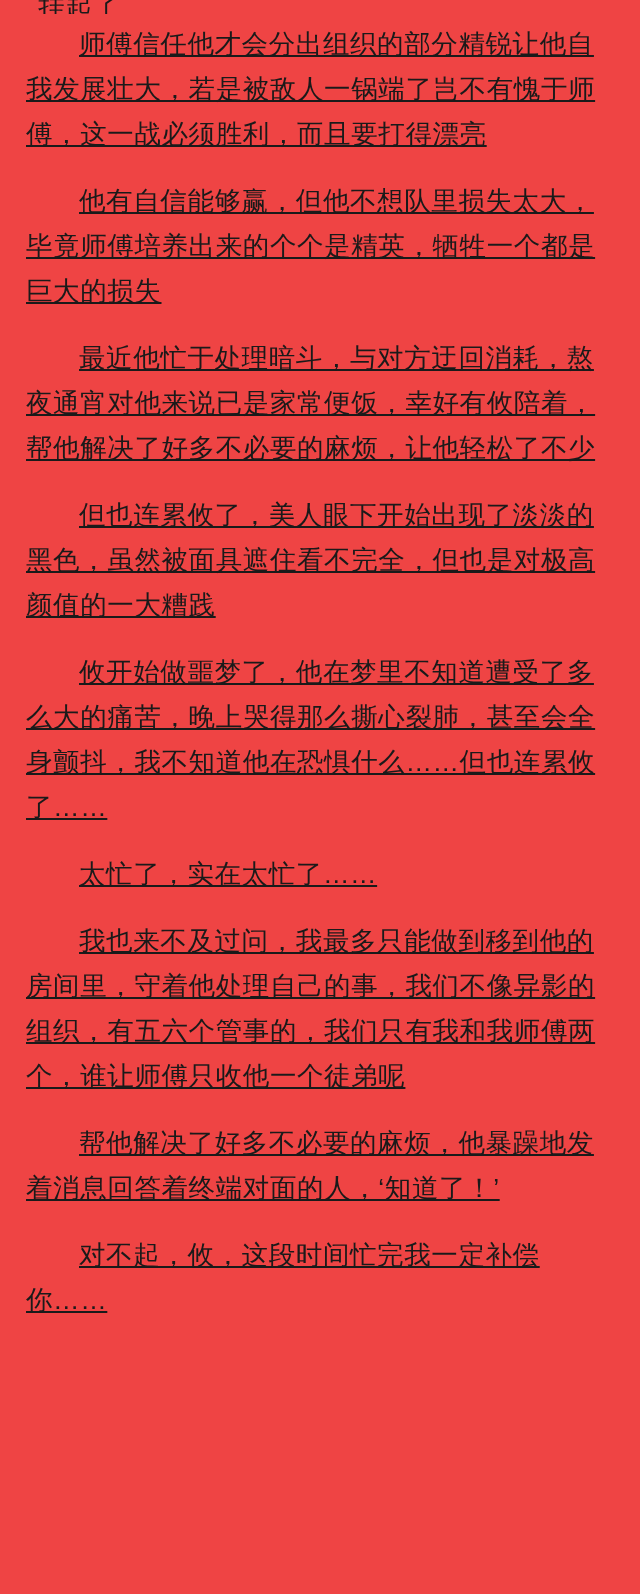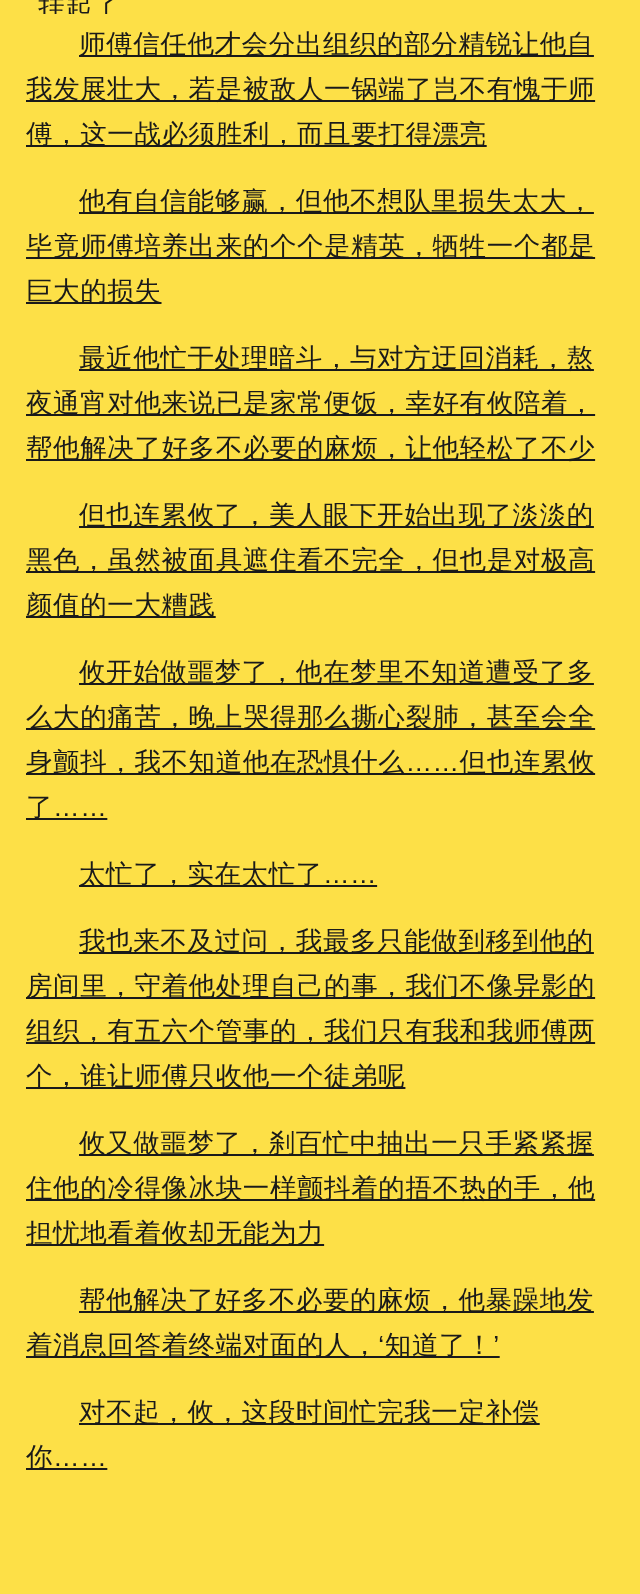--- a/index.html
+++ b/index.html
@@ -11,21 +11,21 @@
     width: 640px;
     min-height: 1594px;
     font-family: "Liberation Sans", "DejaVu Sans", sans-serif;
     color: #1a1a1a;
   }
   .page {
     width: 640px;
     min-height: 1594px;
     box-sizing: border-box;
     padding: 0 22px 0 26px;
-    background: #fde047;
+    background: #ef4444;
     position: relative;
     overflow: hidden;
   }
   .clipped-line {
     font-size: 27px;
     line-height: 30px;
     letter-spacing: 0.5px;
     color: #1a1a1a;
     height: 22px;
     overflow: hidden;
@@ -55,17 +55,16 @@
 
   <div class="clipped-line">挂起了</div>
 
   <p class="para">师傅信任他才会分出组织的部分精锐让他自我发展壮大，若是被敌人一锅端了岂不有愧于师傅，这一战必须胜利，而且要打得漂亮</p>
   <p class="para">他有自信能够赢，但他不想队里损失太大，毕竟师傅培养出来的个个是精英，牺牲一个都是巨大的损失</p>
   <p class="para">最近他忙于处理暗斗，与对方迂回消耗，熬夜通宵对他来说已是家常便饭，幸好有攸陪着，帮他解决了好多不必要的麻烦，让他轻松了不少</p>
   <p class="para">但也连累攸了，美人眼下开始出现了淡淡的黑色，虽然被面具遮住看不完全，但也是对极高颜值的一大糟践</p>
   <p class="para">攸开始做噩梦了，他在梦里不知道遭受了多么大的痛苦，晚上哭得那么撕心裂肺，甚至会全身颤抖，我不知道他在恐惧什么……但也连累攸了……</p>
   <p class="para">太忙了，实在太忙了……</p>
   <p class="para">我也来不及过问，我最多只能做到移到他的房间里，守着他处理自己的事，我们不像异影的组织，有五六个管事的，我们只有我和我师傅两个，谁让师傅只收他一个徒弟呢</p>
-  <p class="para">攸又做噩梦了，刹百忙中抽出一只手紧紧握住他的冷得像冰块一样颤抖着的捂不热的手，他担忧地看着攸却无能为力</p>
   <p class="para">帮他解决了好多不必要的麻烦，他暴躁地发着消息回答着终端对面的人，‘知道了！’</p>
   <p class="para">对不起，攸，这段时间忙完我一定补偿你……</p>
 
 </div>
 
 </body></html>

